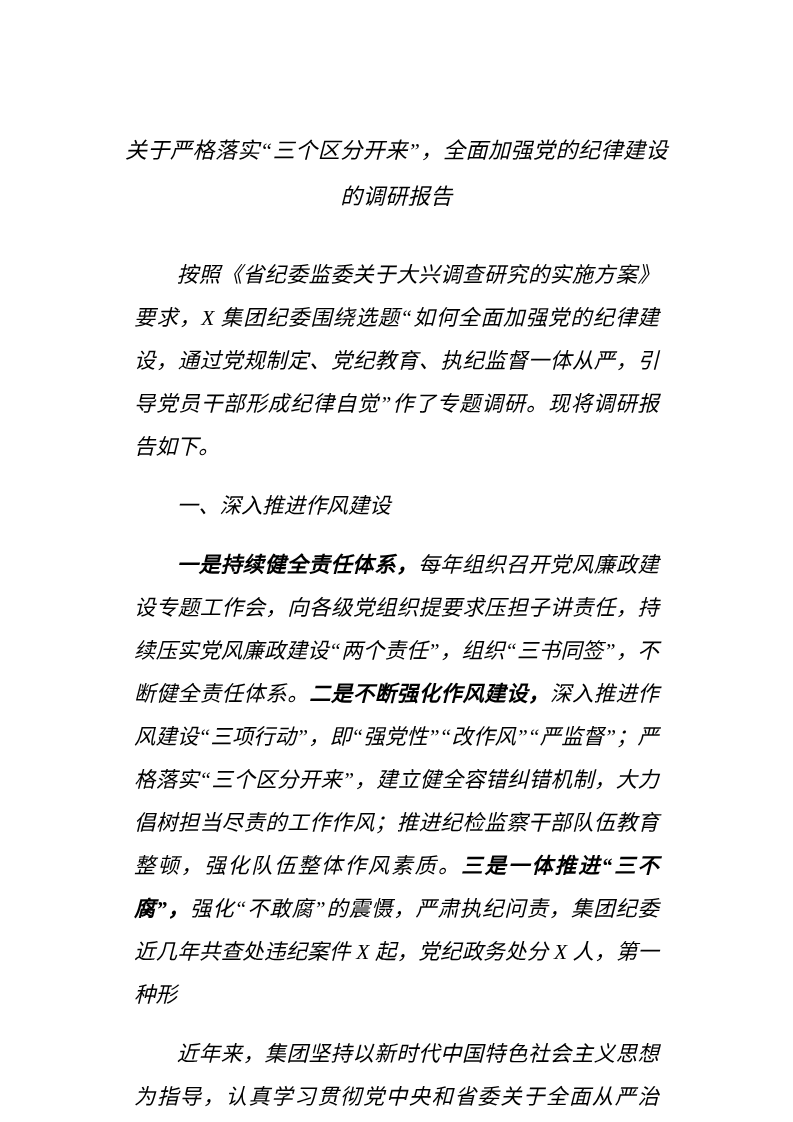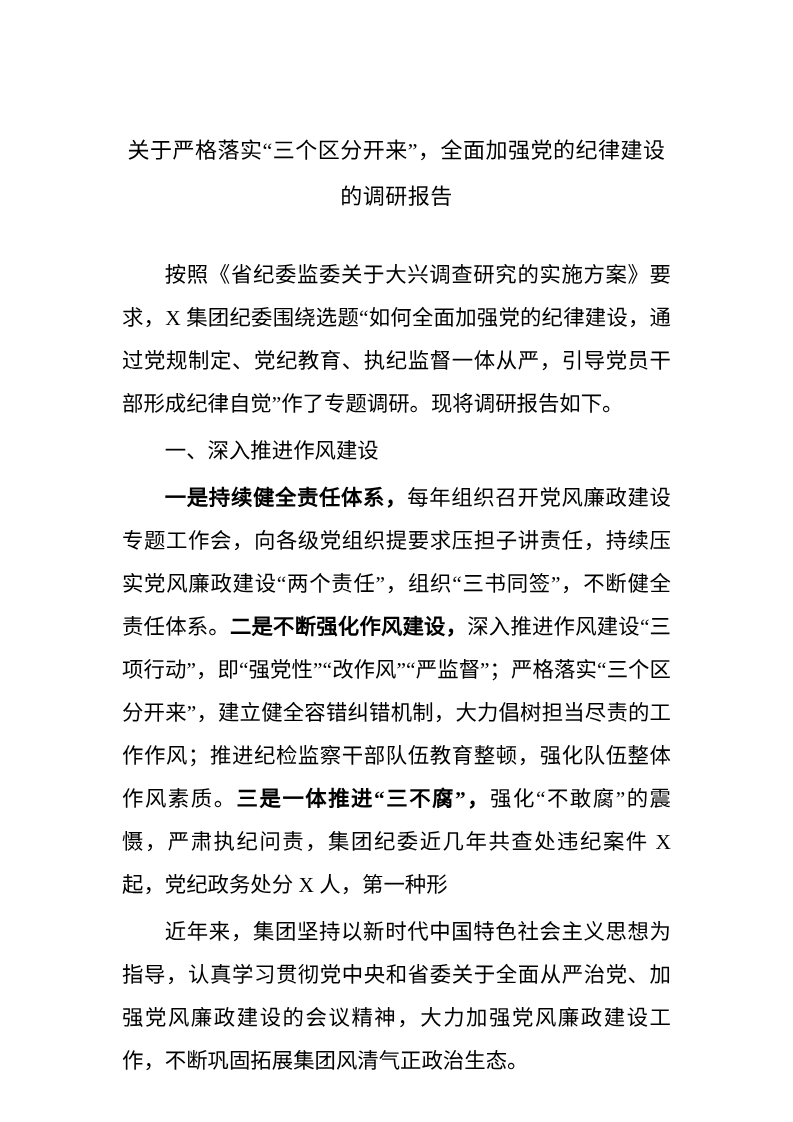--- a/index.html
+++ b/index.html
@@ -11,34 +11,35 @@
     position: relative;
     width: 793px;
     height: 1122px;
     margin: 0 auto;
     background: #ffffff;
     box-sizing: border-box;
     padding: 128px 118px 0 118px;
     overflow: hidden;
     font-family: "Liberation Serif", "DejaVu Serif", serif;
     color: #000000;
+    font-style: italic;
   }
   .doc-title {
     margin: 0;
     font-size: 22px;
     line-height: 46px;
     font-weight: normal;
     text-align: center;
     letter-spacing: 0.5px;
   }
   .doc-body {
     margin-top: 34px;
   }
   .para {
-    margin: 4px;
+    margin: 16px;
     font-size: 21.4px;
     line-height: 43px;
     text-align: justify;
     text-justify: inter-character;
     text-indent: 2em;
   }
   .para strong {
     font-weight: bold;
   }
 </style>

